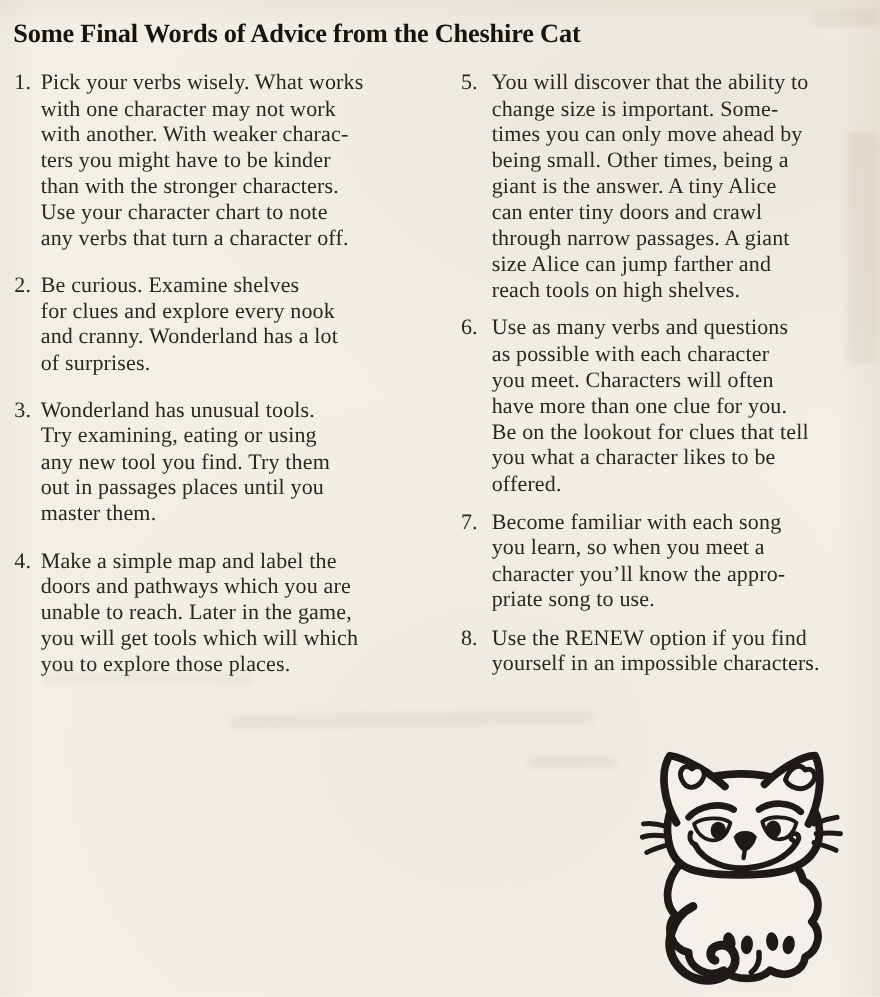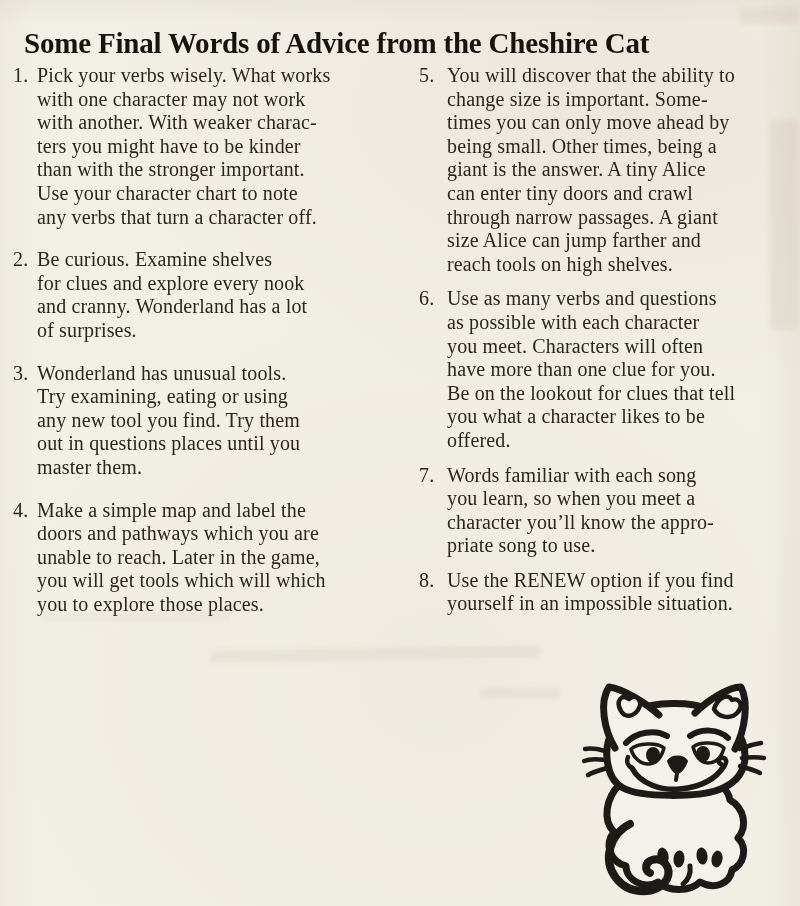--- a/index.html
+++ b/index.html
@@ -16,22 +16,22 @@
     overflow:hidden;
   }
   .page{position:absolute;inset:0;
     background-image:
       radial-gradient(900px 500px at 80% 12%, rgba(214,202,178,0.22), transparent 60%),
       radial-gradient(700px 600px at 55% 75%, rgba(216,206,186,0.14), transparent 65%),
       linear-gradient(90deg, rgba(190,180,160,0.10), transparent 4%, transparent 95%, rgba(190,180,160,0.16)),
       linear-gradient(180deg, rgba(185,175,155,0.12), transparent 3%);
   }
   .title{
-    position:absolute;left:12px;top:14px;margin:12px;
-    font-size:29px;line-height:34px;font-weight:bold;
+    position:absolute;left:12px;top:14px;margin:0;
+    font-size:24px;line-height:34px;font-weight:bold;
     letter-spacing:-0.2px;color:#17140f;
   }
   .columns{
     position:absolute;left:13px;top:64px;width:782px;
     display:flex;
   }
   .col{display:block;}
   .col-left{width:386px;margin-right:20px;}
   .col-right{width:376px;}
   .item{
@@ -63,37 +63,37 @@
 
   <div class="columns">
 
     <div class="col col-left">
       <div class="item">
         <span class="num">1.</span>
         <div class="body">Pick your verbs wisely. What works
 with one character may not work
 with another. With weaker charac-
 ters you might have to be kinder
-than with the stronger important.
+than with the stronger characters.
 Use your character chart to note
 any verbs that turn a character off.</div>
       </div>
       <div class="item">
         <span class="num">2.</span>
         <div class="body">Be curious. Examine shelves
 for clues and explore every nook
 and cranny. Wonderland has a lot
 of surprises.</div>
       </div>
       <div class="item">
         <span class="num">3.</span>
         <div class="body">Wonderland has unusual tools.
 Try examining, eating or using
 any new tool you find. Try them
-out in questions places until you
+out in passages places until you
 master them.</div>
       </div>
       <div class="item">
         <span class="num">4.</span>
         <div class="body">Make a simple map and label the
 doors and pathways which you are
 unable to reach. Later in the game,
 you will get tools which will which
 you to explore those places.</div>
       </div>
@@ -117,29 +117,29 @@
         <div class="body">Use as many verbs and questions
 as possible with each character
 you meet. Characters will often
 have more than one clue for you.
 Be on the lookout for clues that tell
 you what a character likes to be
 offered.</div>
       </div>
       <div class="item">
         <span class="num">7.</span>
-        <div class="body">Words familiar with each song
+        <div class="body">Become familiar with each song
 you learn, so when you meet a
 character you’ll know the appro-
 priate song to use.</div>
       </div>
       <div class="item">
         <span class="num">8.</span>
         <div class="body">Use the RENEW option if you find
-yourself in an impossible situation.</div>
+yourself in an impossible characters.</div>
       </div>
     </div>
 
   </div>
 
   <svg class="cat" viewBox="0 0 240 250" role="img">
     <g stroke="#1d1a17" fill="none" stroke-linecap="round" stroke-linejoin="round">
 
       <path fill="#f4f1ea" stroke-width="7" d="M60,118 C46,132 42,154 54,166 C44,178 50,196 66,200 C66,214 84,224 98,216 C108,226 130,226 140,216 C154,224 170,218 172,204 C184,198 188,182 178,172 C188,160 184,142 170,134 C168,124 160,117 150,114 Z"></path>
 

